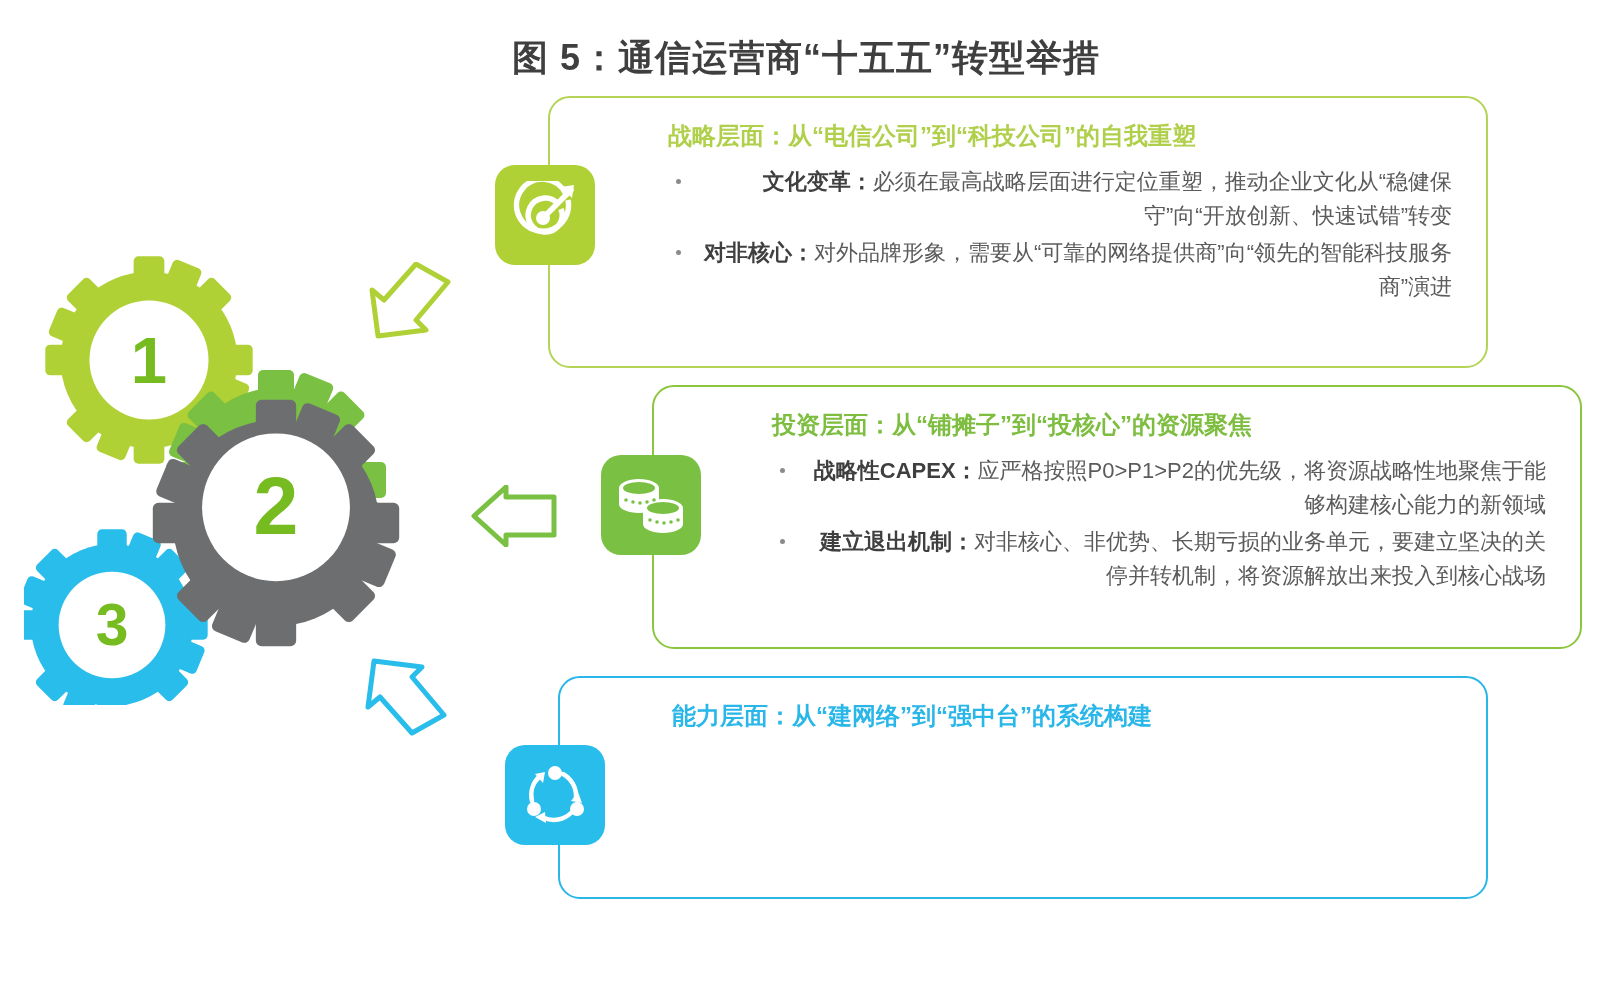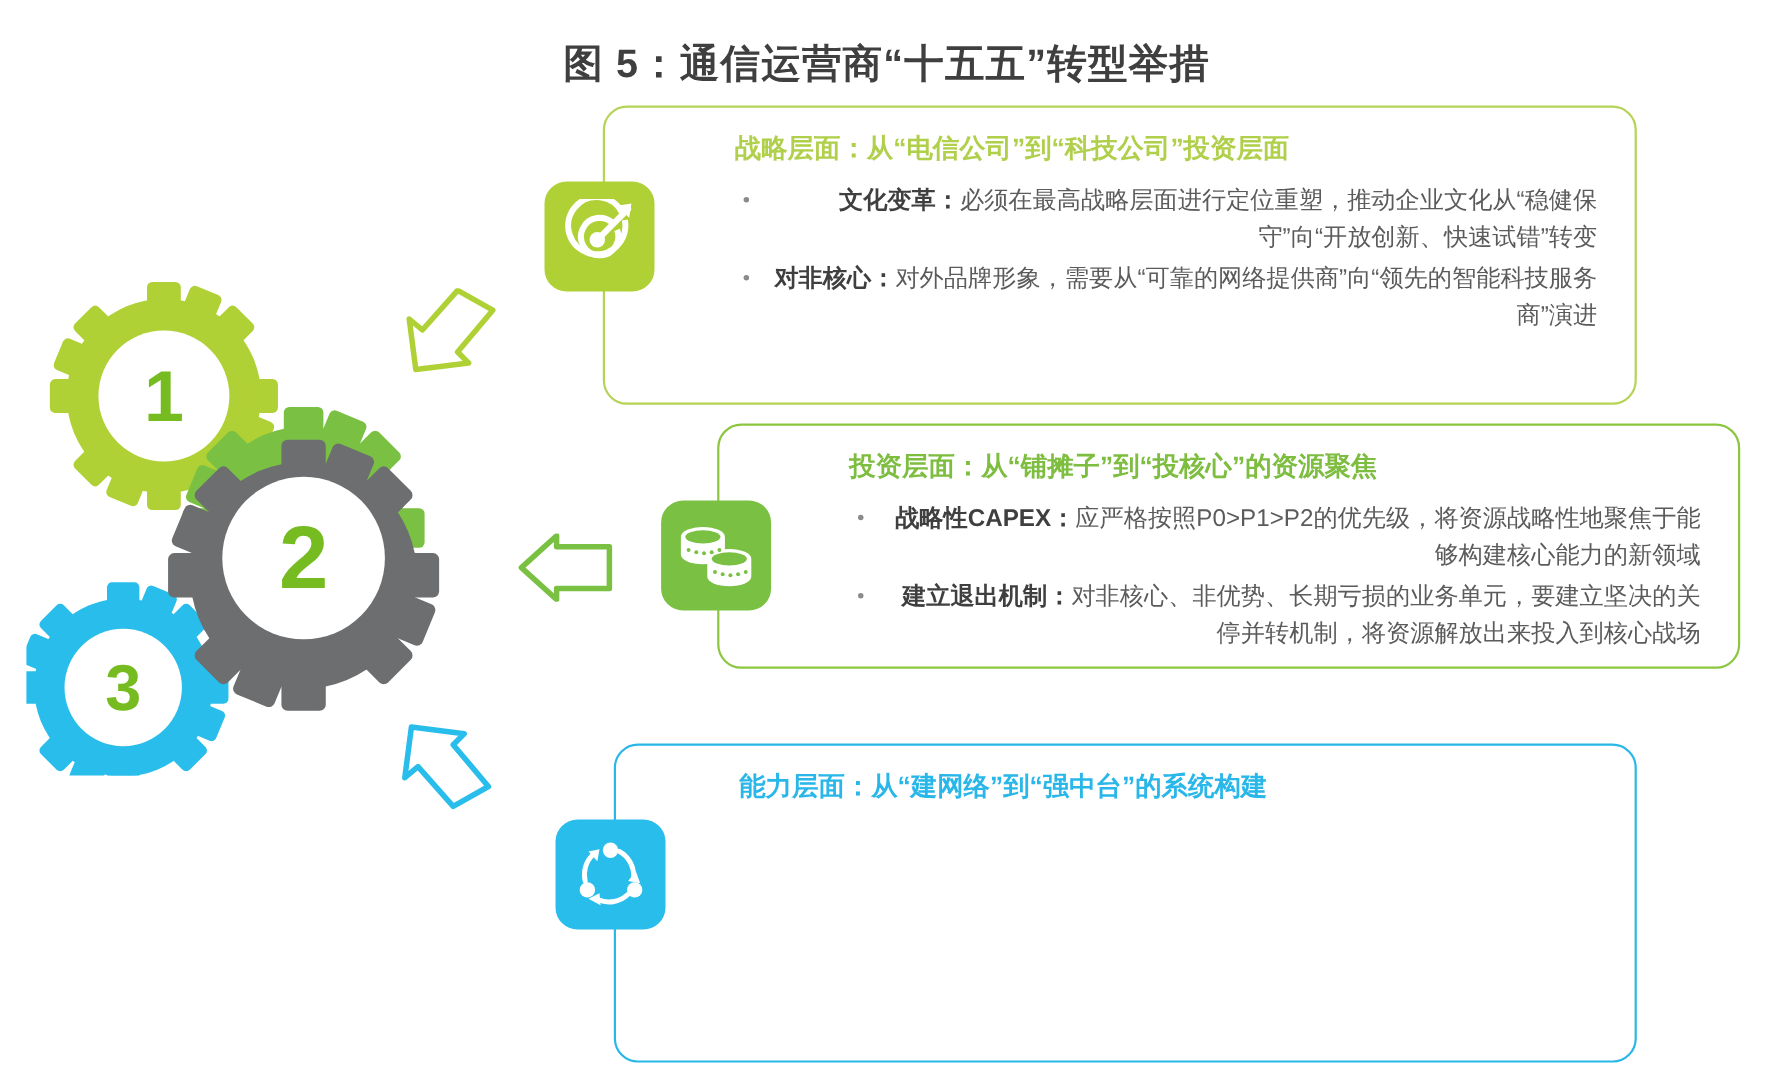--- a/index.html
+++ b/index.html
@@ -56,25 +56,25 @@
     position: absolute;
     box-sizing: border-box;
     border-radius: 22px;
     background: #ffffff;
   }
   #card-1 {
     left: 548px; top: 96px; width: 940px; height: 272px;
     border: 2px solid #b5d356;
   }
   #card-2 {
-    left: 652px; top: 385px; width: 930px; height: 223px;
+    left: 652px; top: 385px; width: 930px; height: 264px;
     border: 2px solid #8cc63f;
   }
   #card-3 {
-    left: 558px; top: 676px; width: 930px; height: 290px;
+    left: 558px; top: 676px; width: 930px; height: 223px;
     border: 2px solid #29b6e8;
   }
 
   .card-inner {
     position: absolute;
     left: 118px;
     right: 34px;
     top: 22px;
   }
   #card-3 .card-inner { left: 112px; }
@@ -233,21 +233,21 @@
 <svg id="arrow-2" class="arrow-svg" width="92" height="62" viewBox="0 0 92 62" xmlns="http://www.w3.org/2000/svg">
   <path d="M86,12 L38,12 L38,2 L6,31 L38,60 L38,50 L86,50 Z" fill="none" stroke="#7ac143" stroke-width="5" stroke-linejoin="round"></path>
 </svg>
 
 <svg id="arrow-3" class="arrow-svg" width="96" height="82" viewBox="0 0 96 82" xmlns="http://www.w3.org/2000/svg">
   <path d="M88,66 L56,28 L66,18 L18,12 L12,58 L24,48 L56,84 Z" transform="translate(-2,-6)" fill="none" stroke="#29bdeb" stroke-width="5" stroke-linejoin="round"></path>
 </svg>
 
 <div class="card" id="card-1">
   <div class="card-inner">
-    <div class="card-heading">战略层面：从“电信公司”到“科技公司”投资层面</div>
+    <div class="card-heading">战略层面：从“电信公司”到“科技公司”的自我重塑</div>
     <ul class="bullet-list">
       <li class="bullet-item">
         <span class="bullet-lead">文化变革：</span><span>必须在最高战略层面进行定位重塑，推动企业文化从“稳健保守”向“开放创新、快速试错”转变</span>
       </li>
       <li class="bullet-item">
         <span class="bullet-lead">对非核心：</span><span>对外品牌形象，需要从“可靠的网络提供商”向“领先的智能科技服务商”演进</span>
       </li>
     </ul>
   </div>
 </div>

